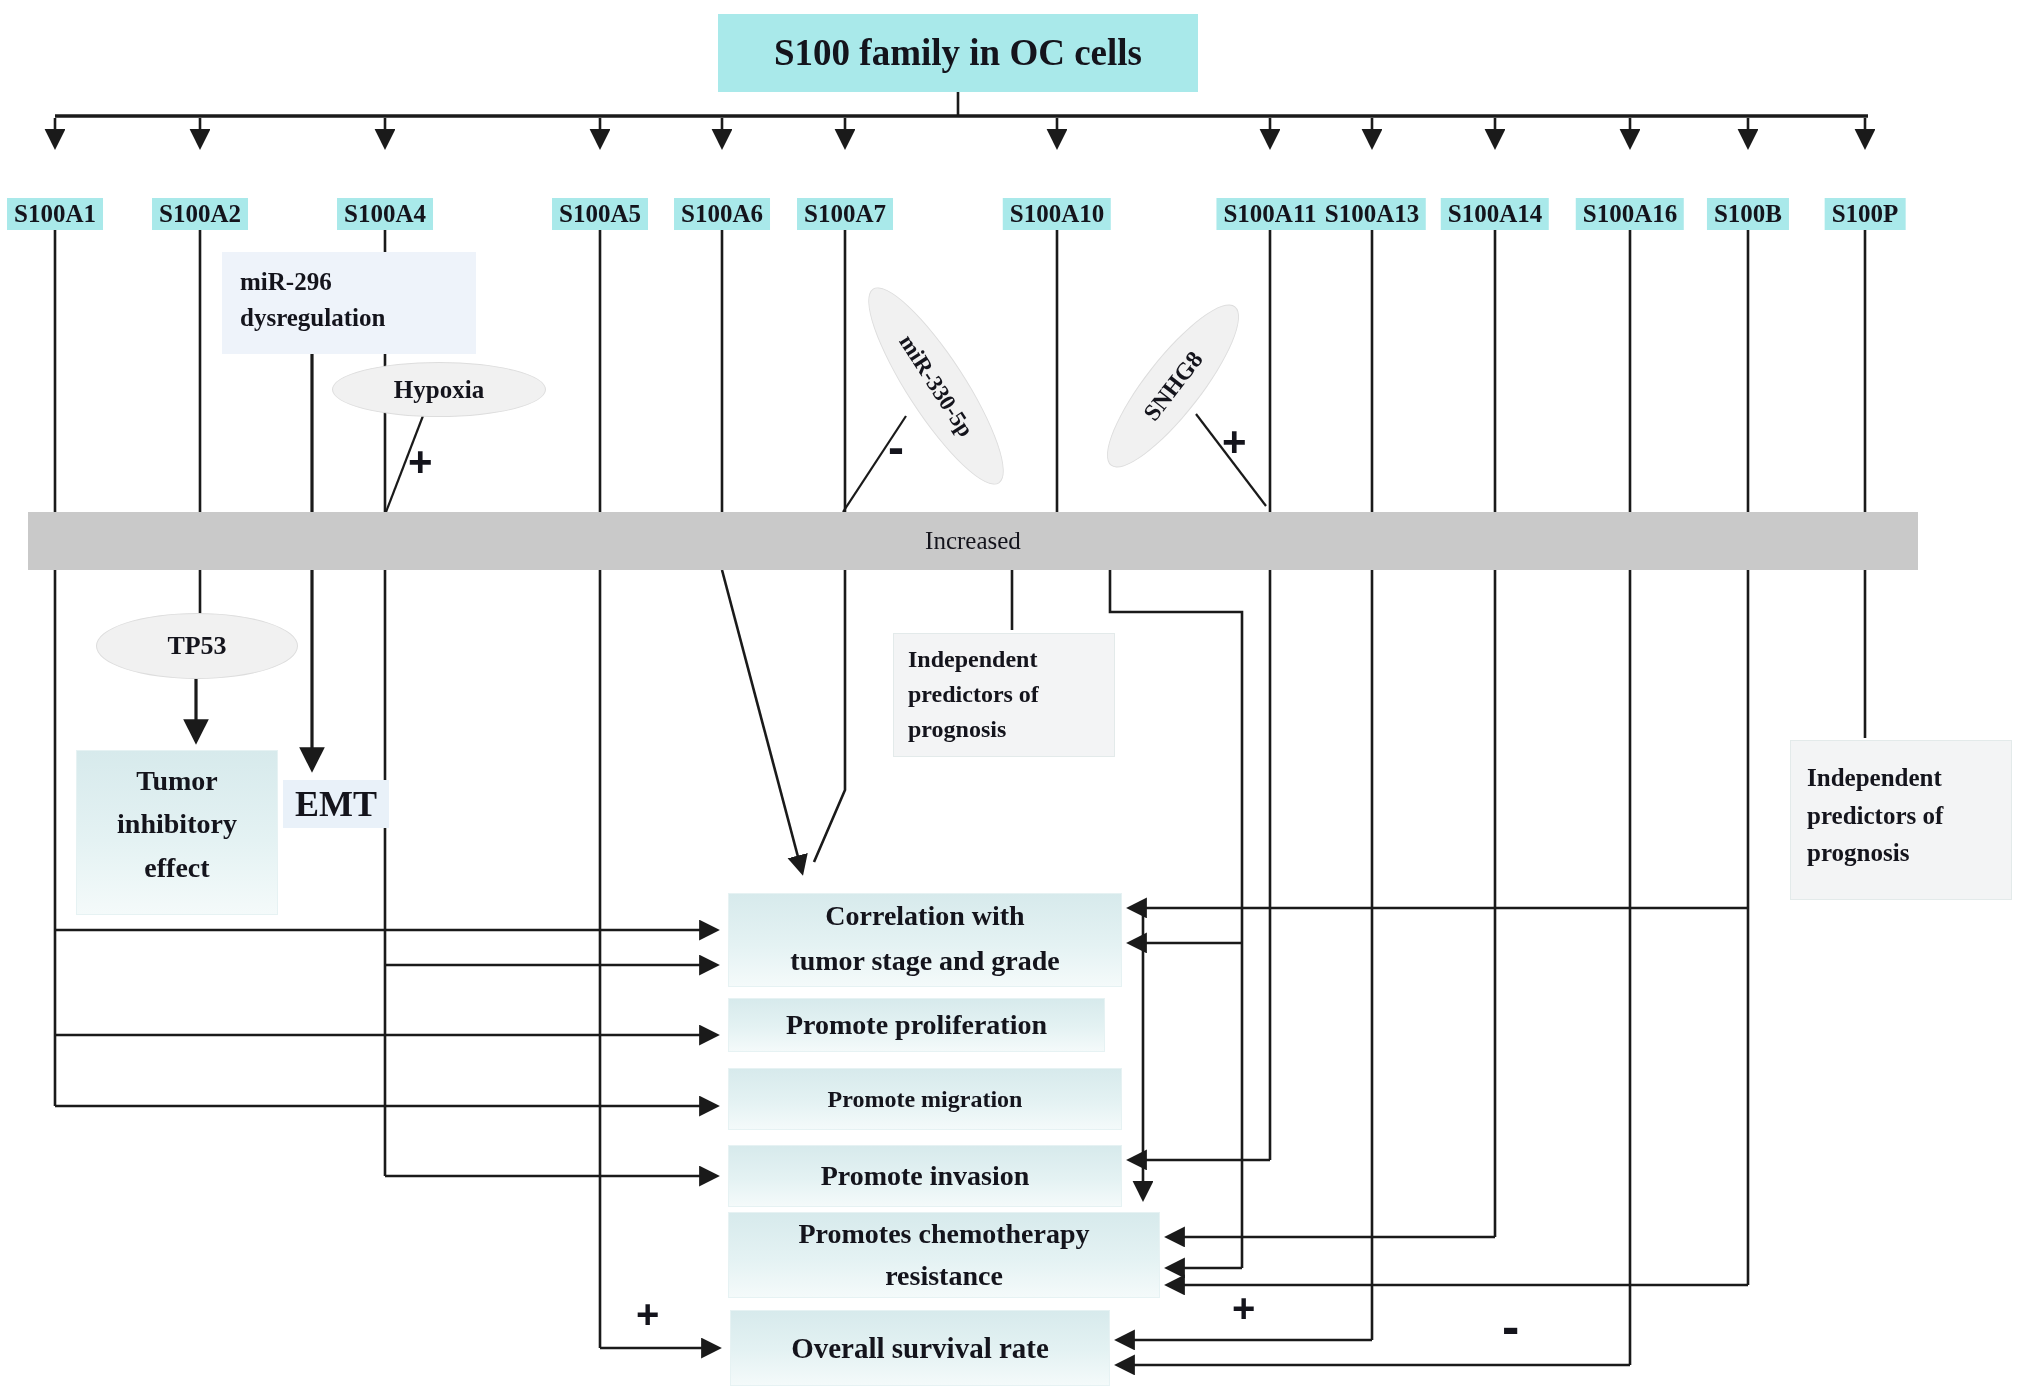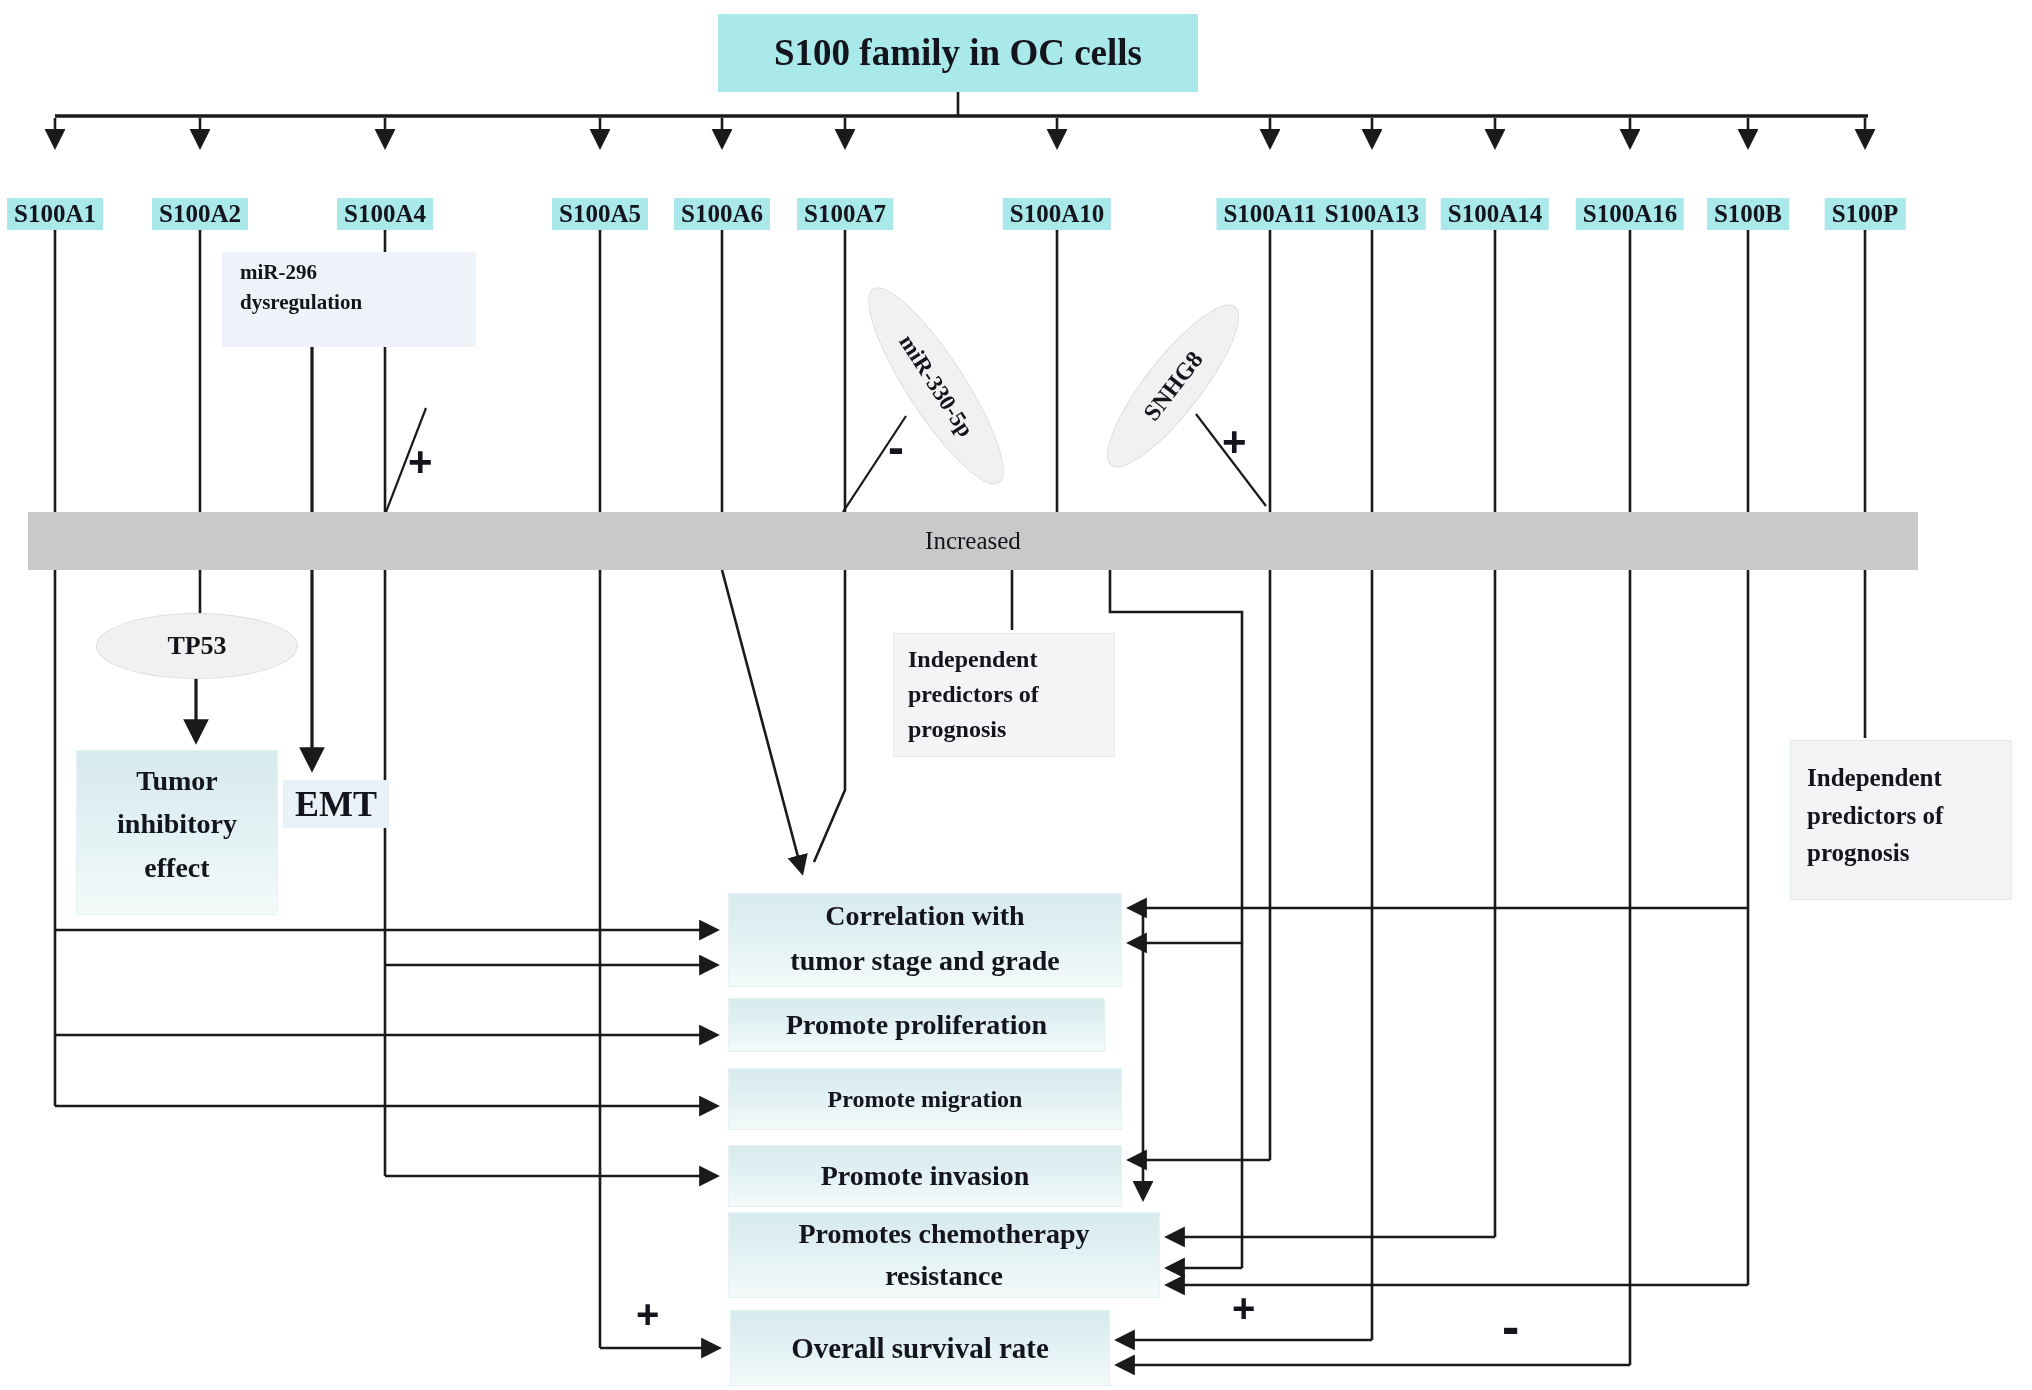--- a/index.html
+++ b/index.html
@@ -116,25 +116,26 @@
   <div class="famlabel" style="left:1057px">S100A10</div>
   <div class="famlabel" style="left:1270px">S100A11</div>
   <div class="famlabel" style="left:1372px">S100A13</div>
   <div class="famlabel" style="left:1495px">S100A14</div>
   <div class="famlabel" style="left:1630px">S100A16</div>
   <div class="famlabel" style="left:1748px">S100B</div>
   <div class="famlabel" style="left:1865px">S100P</div>
 
   <div class="bar">Increased</div>
 
-  <div class="bluebox" style="left:222px;top:252px;width:236px;height:90px;background:#eef3fa;font-size:21px;padding-left:18px;padding-top:5px;line-height:1.45;">
+  <div class="bluebox" style="left:222px;top:252px;width:236px;height:90px;background:#eef3fa;font-size:25px;padding-left:18px;padding-top:12px;line-height:1.45;">
     <span class="ln">miR-296</span>
     <span class="ln">dysregulation</span>
   </div>
 
+  <div class="ellipse" style="left:332px;top:362px;width:212px;height:53px;font-size:25px;">Hypoxia</div>
 
   <div class="ellipse" style="left:820px;top:357px;width:230px;height:56px;font-size:23px;transform:rotate(57deg);">miR-330-5p</div>
 
   <div class="ellipse" style="left:1072px;top:358px;width:200px;height:54px;font-size:24px;transform:rotate(-52deg);">SNHG8</div>
 
   <div class="ellipse" style="left:96px;top:613px;width:200px;height:64px;font-size:26px;">TP53</div>
 
   <div class="sign" style="left:408px;top:438px;font-size:42px;">+</div>
   <div class="sign" style="left:888px;top:420px;font-size:48px;">-</div>
   <div class="sign" style="left:1222px;top:418px;font-size:42px;">+</div>

